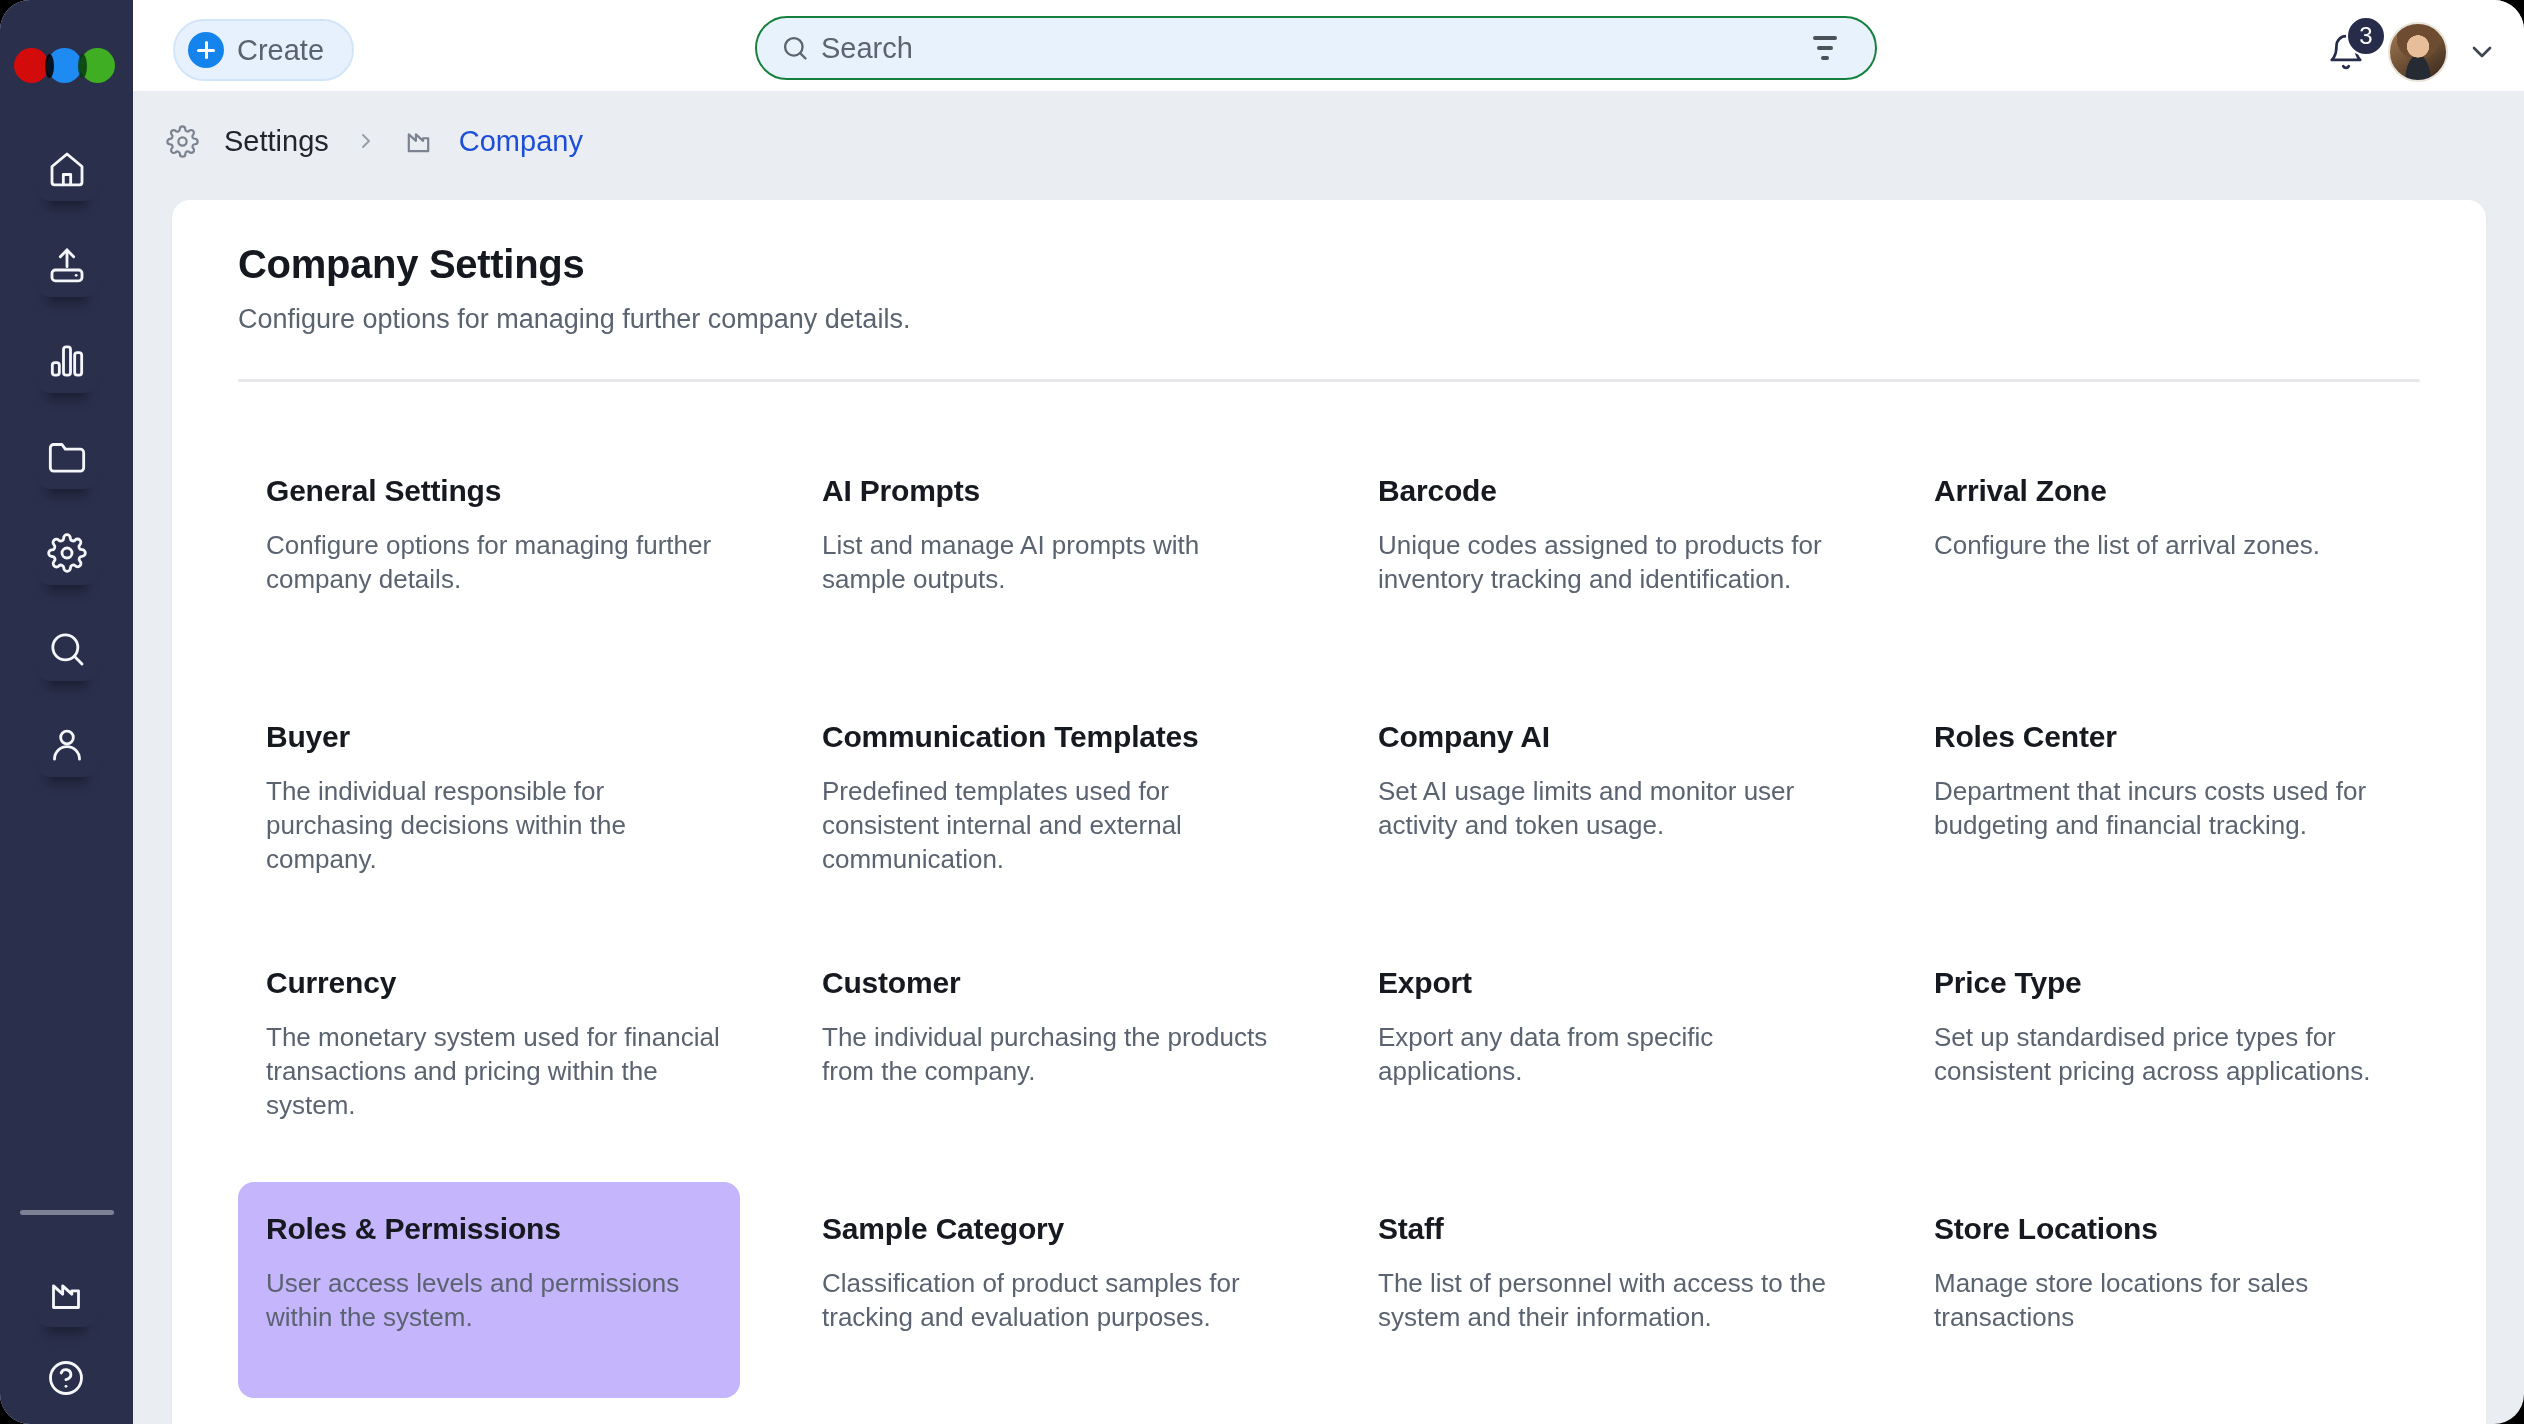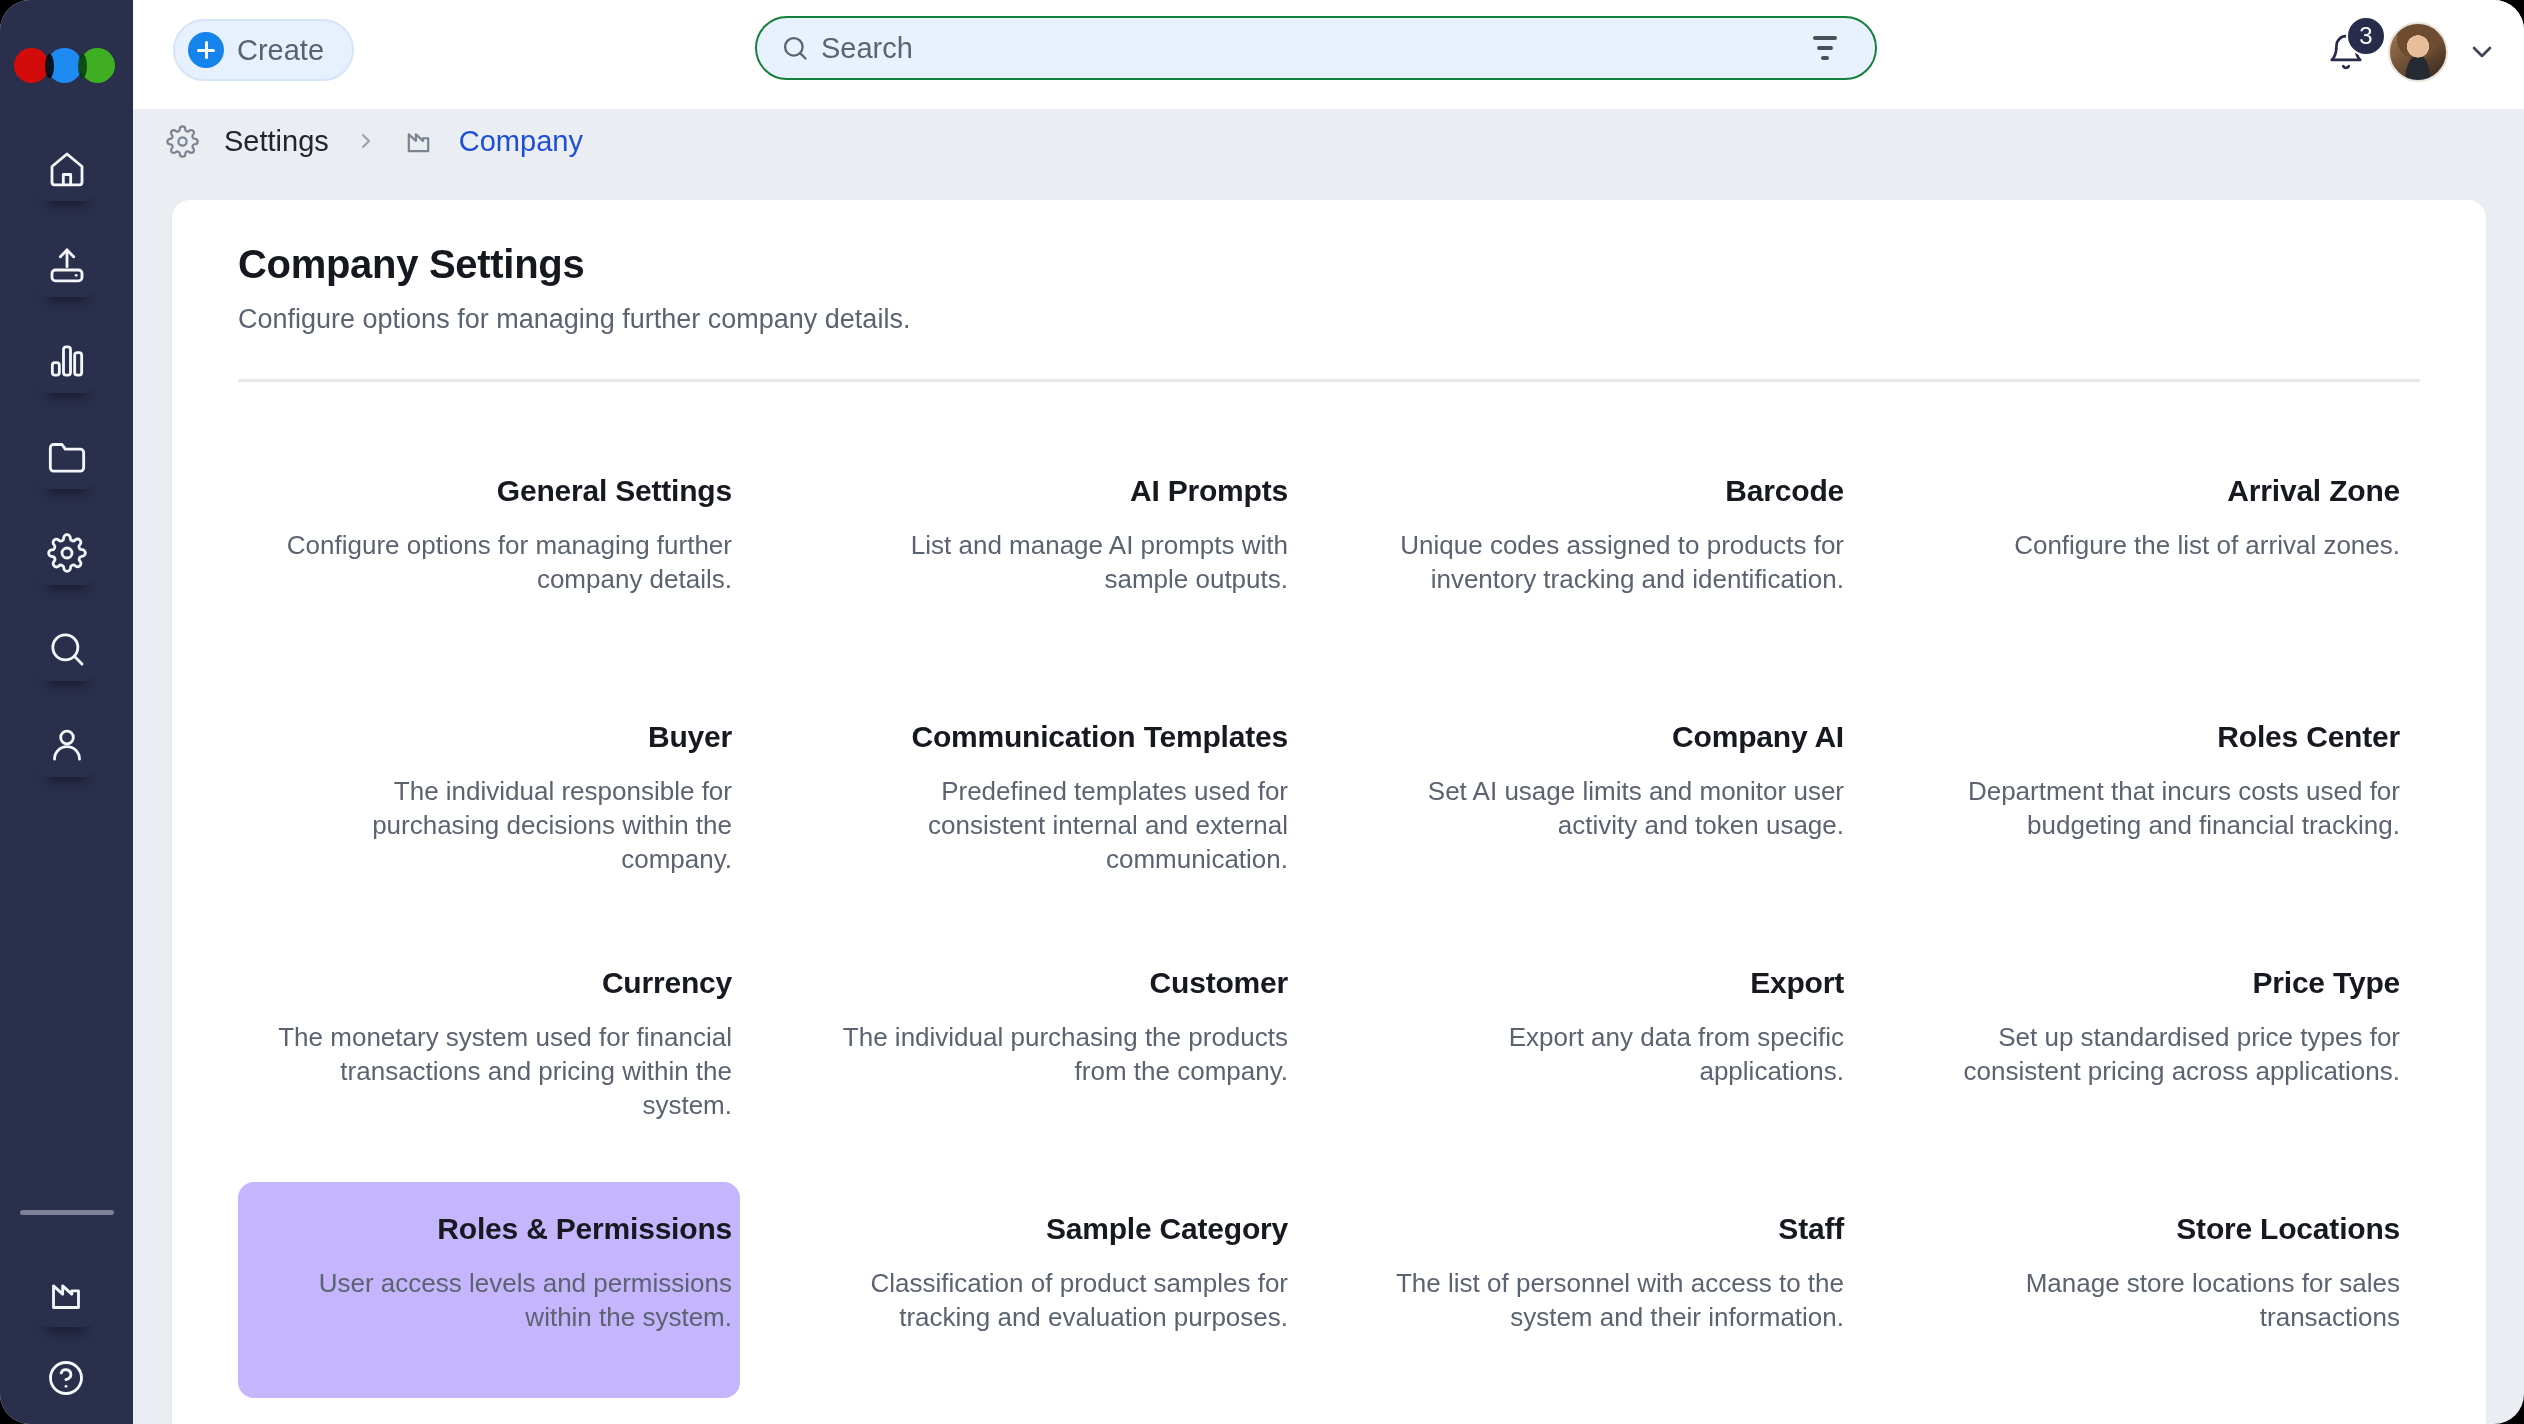--- a/index.html
+++ b/index.html
@@ -25,21 +25,21 @@
             align-items:center;gap:32px;}
   .side-btn{width:64px;height:64px;border-radius:16px;display:flex;align-items:center;justify-content:center;
             color:#f4f6fa;background:transparent;border:none;cursor:pointer;
             box-shadow:0 18px 12px -12px rgba(0,0,0,.35);}
   .side-btn svg{width:40px;height:40px;}
   .side-divider{position:absolute;left:20px;top:1210px;width:94px;height:5px;border-radius:3px;background:#7c8196;}
   .side-btn.b-factory{position:absolute;left:34px;top:1263px;}
   .side-btn.b-help{position:absolute;left:34px;top:1346px;box-shadow:none;}
 
   
-  .topbar{position:absolute;left:133px;right:0;top:0;height:109px;background:#ffffff;z-index:4;}
+  .topbar{position:absolute;left:133px;right:0;top:0;height:91px;background:#ffffff;z-index:4;}
   .create-btn{position:absolute;left:40px;top:19px;height:62px;border-radius:31px;
               background:#e7f1fd;border:2px solid #d3e5f8;display:flex;align-items:center;
               gap:13px;padding:0 28px 0 13px;cursor:pointer;}
   .plus-circle{width:36px;height:36px;border-radius:50%;background:#1583ec;position:relative;flex:none;}
   .plus-circle:before,.plus-circle:after{content:"";position:absolute;background:#fff;border-radius:2px;}
   .plus-circle:before{left:9px;top:16.5px;width:18px;height:3.5px;}
   .plus-circle:after{left:16.5px;top:9px;width:3.5px;height:18px;}
   .create-label{font-size:29px;color:#5a6270;font-weight:500;}
 
   .search-pill{position:absolute;left:622px;top:16px;width:1122px;height:64px;border-radius:32px;
@@ -83,21 +83,21 @@
 
   
   .card{position:absolute;left:172px;top:200px;width:2314px;height:1290px;background:#fff;
         border-radius:18px;box-shadow:0 1px 3px rgba(16,24,40,.05);}
   .card h1{margin:0 66px;padding-top:40px;font-size:40px;line-height:1.2;font-weight:700;
            color:#15181e;letter-spacing:-.3px;}
   .card .subtitle{margin:16px 66px 0;font-size:27px;color:#5b6370;}
   .card .rule{margin:44px 66px 0;height:3px;background:#e6e8ec;border-radius:2px;}
 
   .grid{margin:62px 66px 0;display:grid;grid-template-columns:repeat(4,502px);
-        column-gap:54px;row-gap:30px;grid-auto-rows:216px;text-align:right;}
+        column-gap:54px;row-gap:30px;grid-auto-rows:216px;}
   .cell{border-radius:16px;padding:30px 8px 0 28px;cursor:pointer;}
   .cell.highlighted{background:#c4b5fd;}
   .cell .c-title{font-size:30px;font-weight:700;color:#16191f;letter-spacing:-.2px;}
   .cell .c-desc{margin-top:20px;font-size:26px;line-height:34px;color:#5b6370;max-width:466px;}
 </style>
 </head>
 <body>
 
 <div id="app">
 

